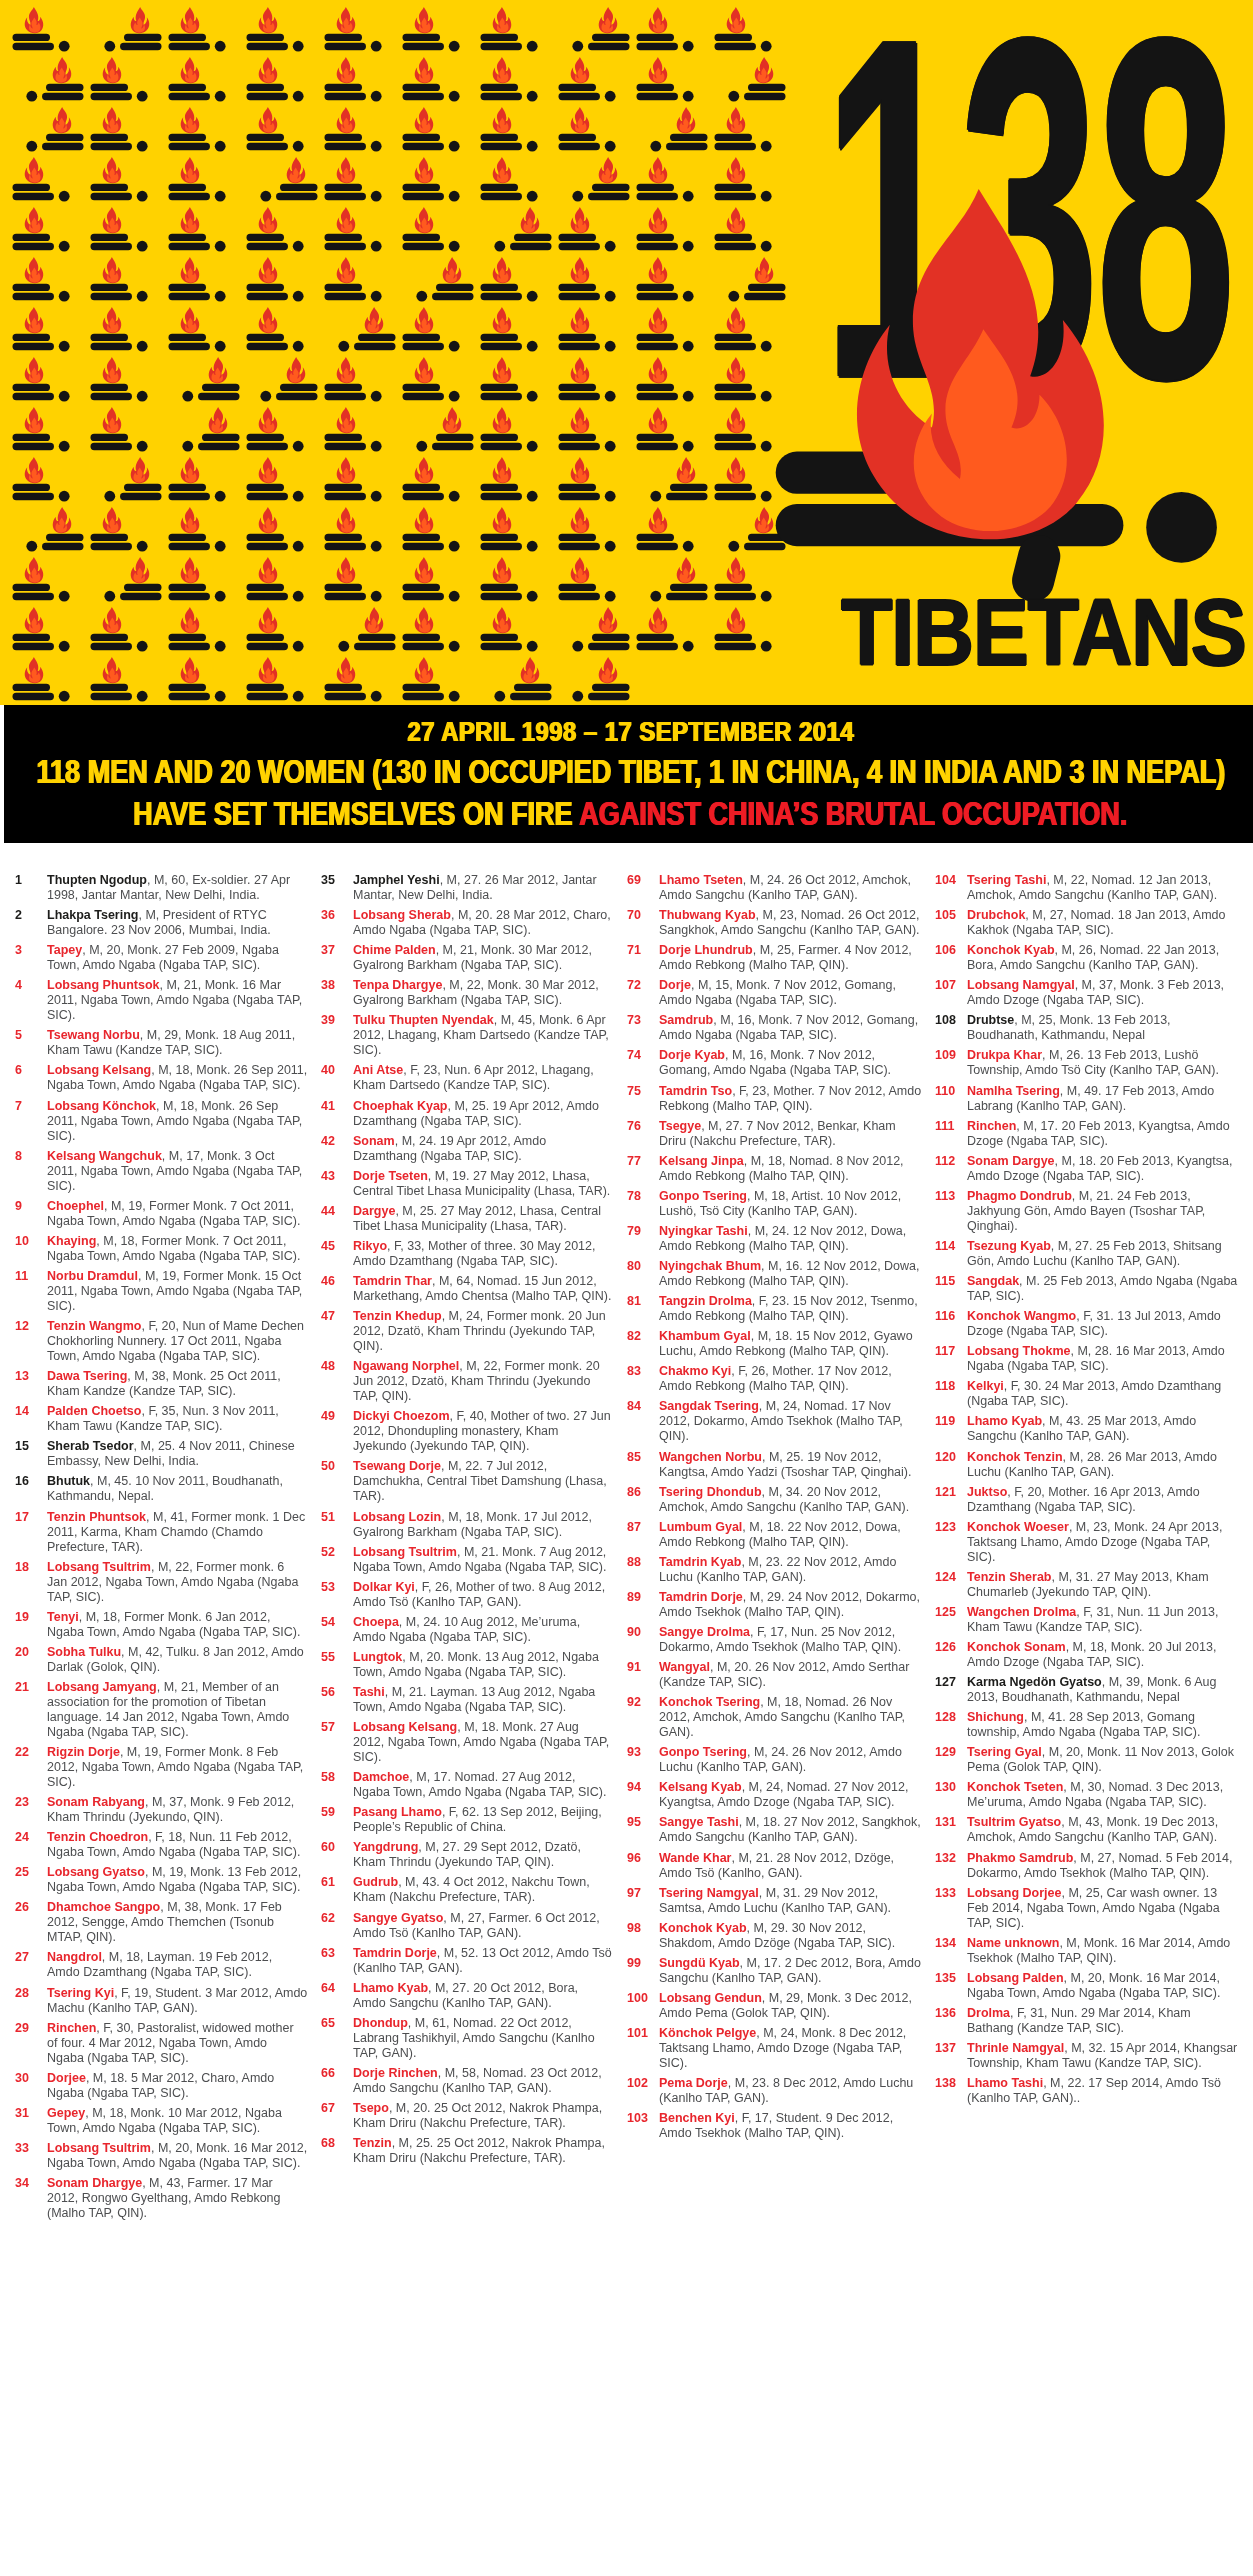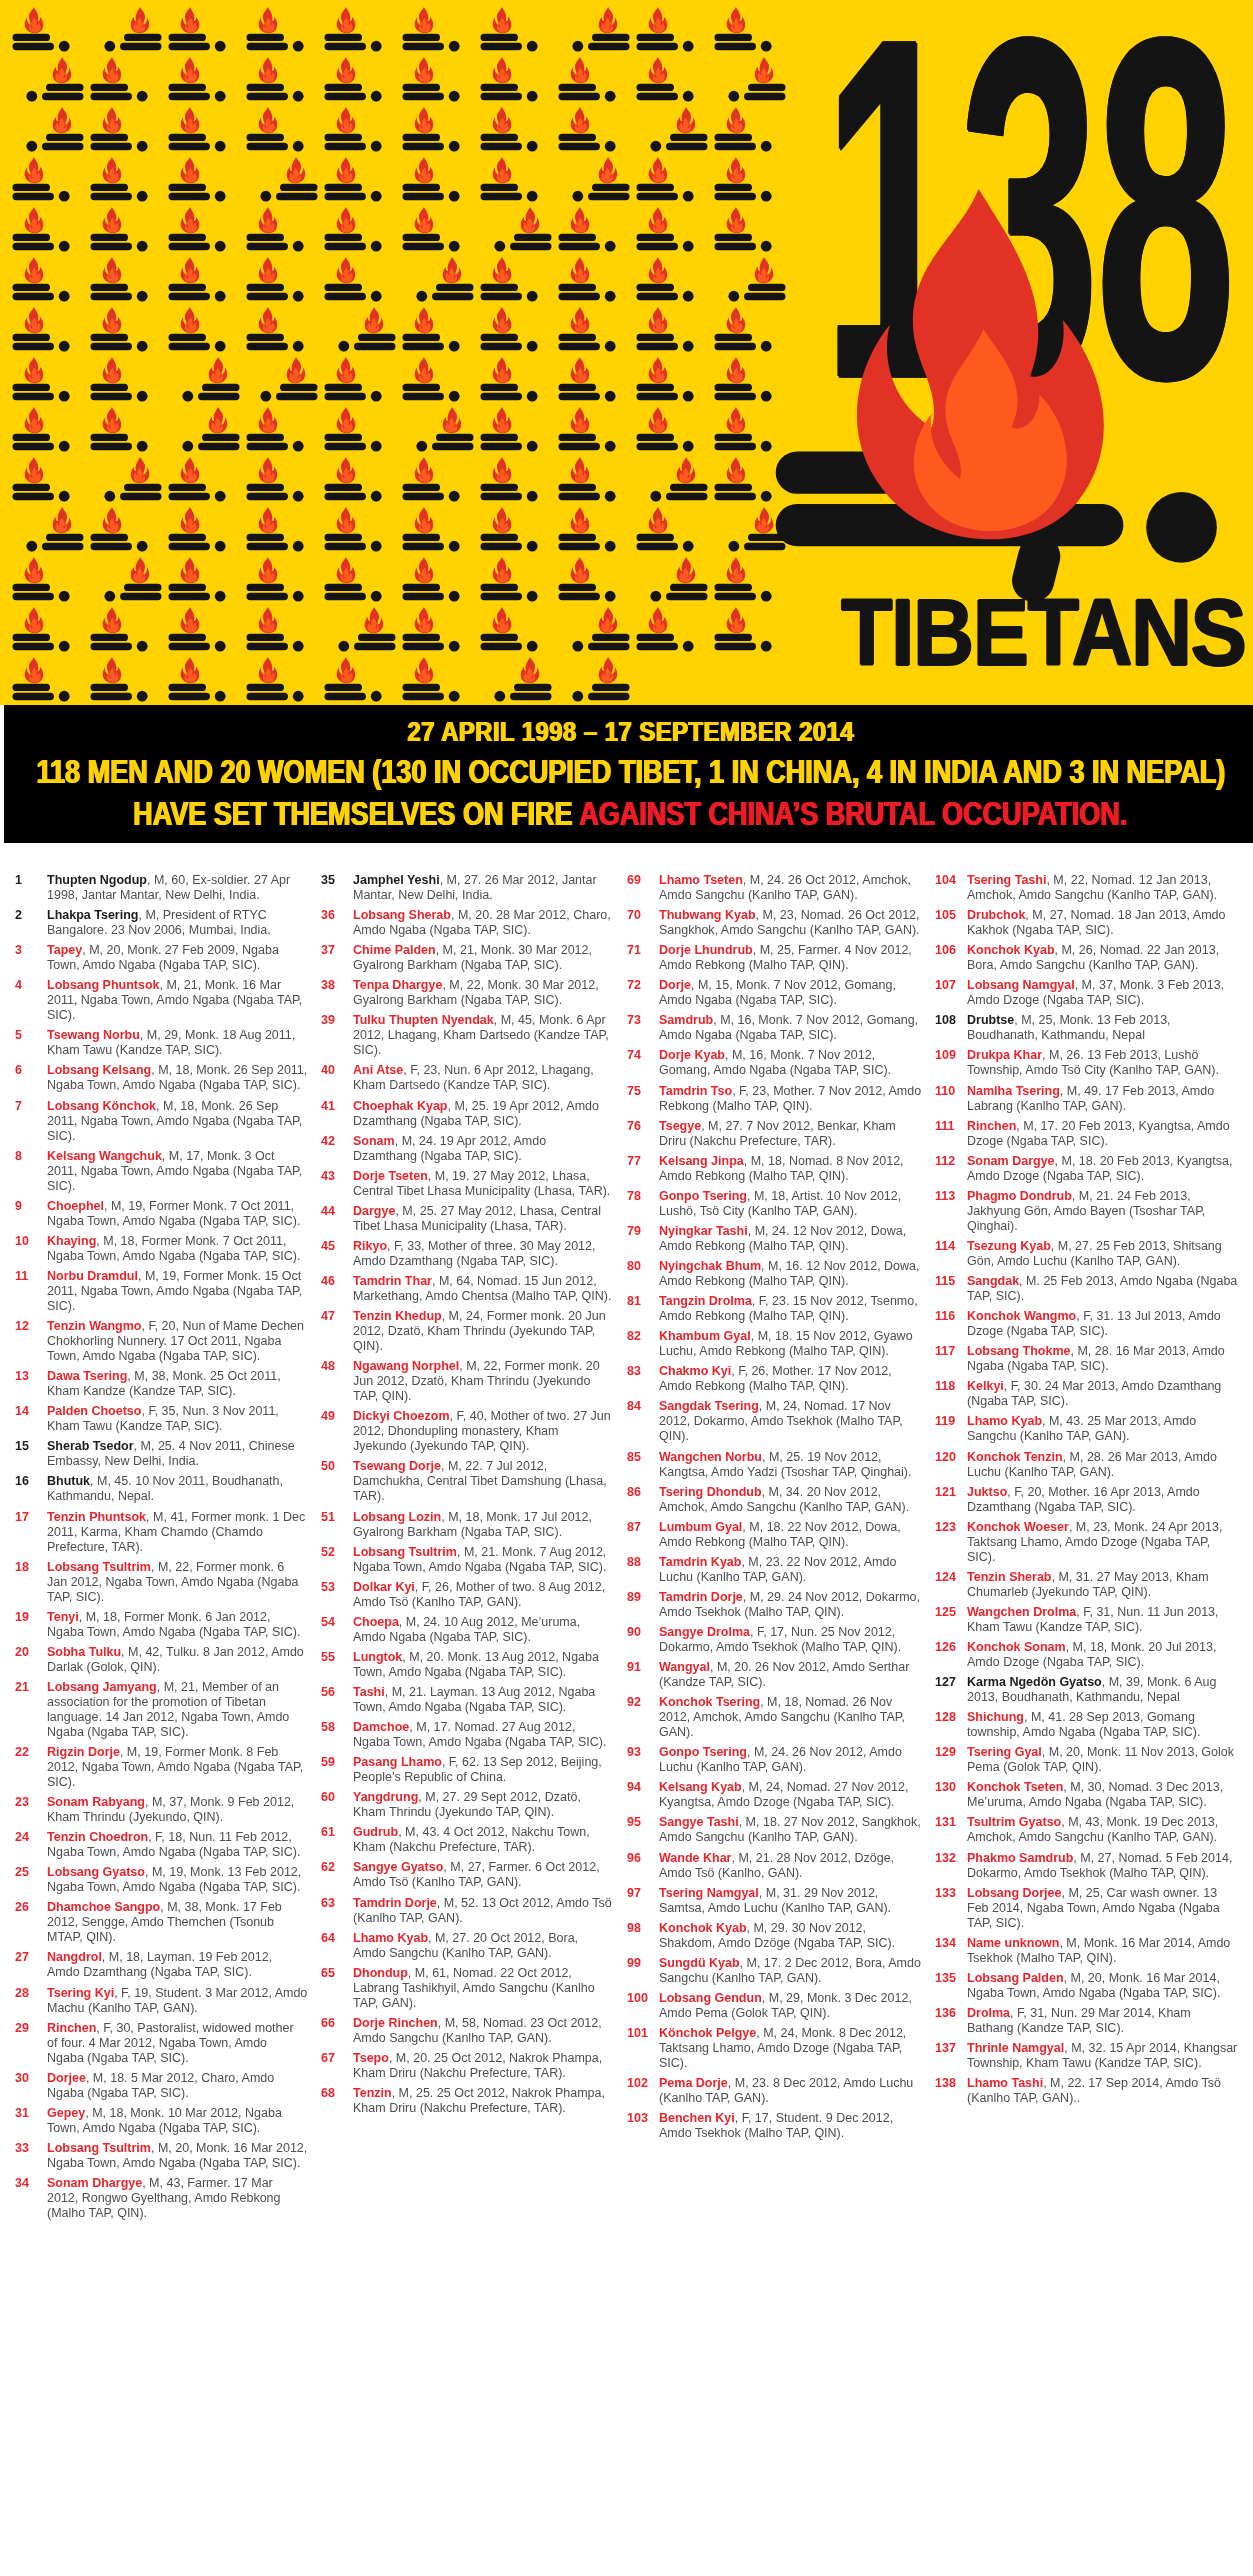--- a/index.html
+++ b/index.html
@@ -1686,20 +1686,24 @@
   </div>
       <div class="entry">
     <span class="num">55</span>
     <span class="body"><span class="nm">Lungtok</span><span class="dt">, M, 20. Monk. 13 Aug 2012, Ngaba Town, Amdo Ngaba (Ngaba TAP, SIC).</span></span>
   </div>
       <div class="entry">
     <span class="num">56</span>
     <span class="body"><span class="nm">Tashi</span><span class="dt">, M, 21. Layman. 13 Aug 2012, Ngaba Town, Amdo Ngaba (Ngaba TAP, SIC).</span></span>
   </div>
       <div class="entry">
+    <span class="num">57</span>
+    <span class="body"><span class="nm">Lobsang Kelsang</span><span class="dt">, M, 18. Monk. 27 Aug 2012, Ngaba Town, Amdo Ngaba (Ngaba TAP, SIC).</span></span>
+  </div>
+      <div class="entry">
     <span class="num">58</span>
     <span class="body"><span class="nm">Damchoe</span><span class="dt">, M, 17. Nomad. 27 Aug 2012, Ngaba Town, Amdo Ngaba (Ngaba TAP, SIC).</span></span>
   </div>
       <div class="entry">
     <span class="num">59</span>
     <span class="body"><span class="nm">Pasang Lhamo</span><span class="dt">, F, 62. 13 Sep 2012, Beijing, People’s Republic of China.</span></span>
   </div>
       <div class="entry">
     <span class="num">60</span>
     <span class="body"><span class="nm">Yangdrung</span><span class="dt">, M, 27. 29 Sept 2012, Dzatö, Kham Thrindu (Jyekundo TAP, QIN).</span></span>

